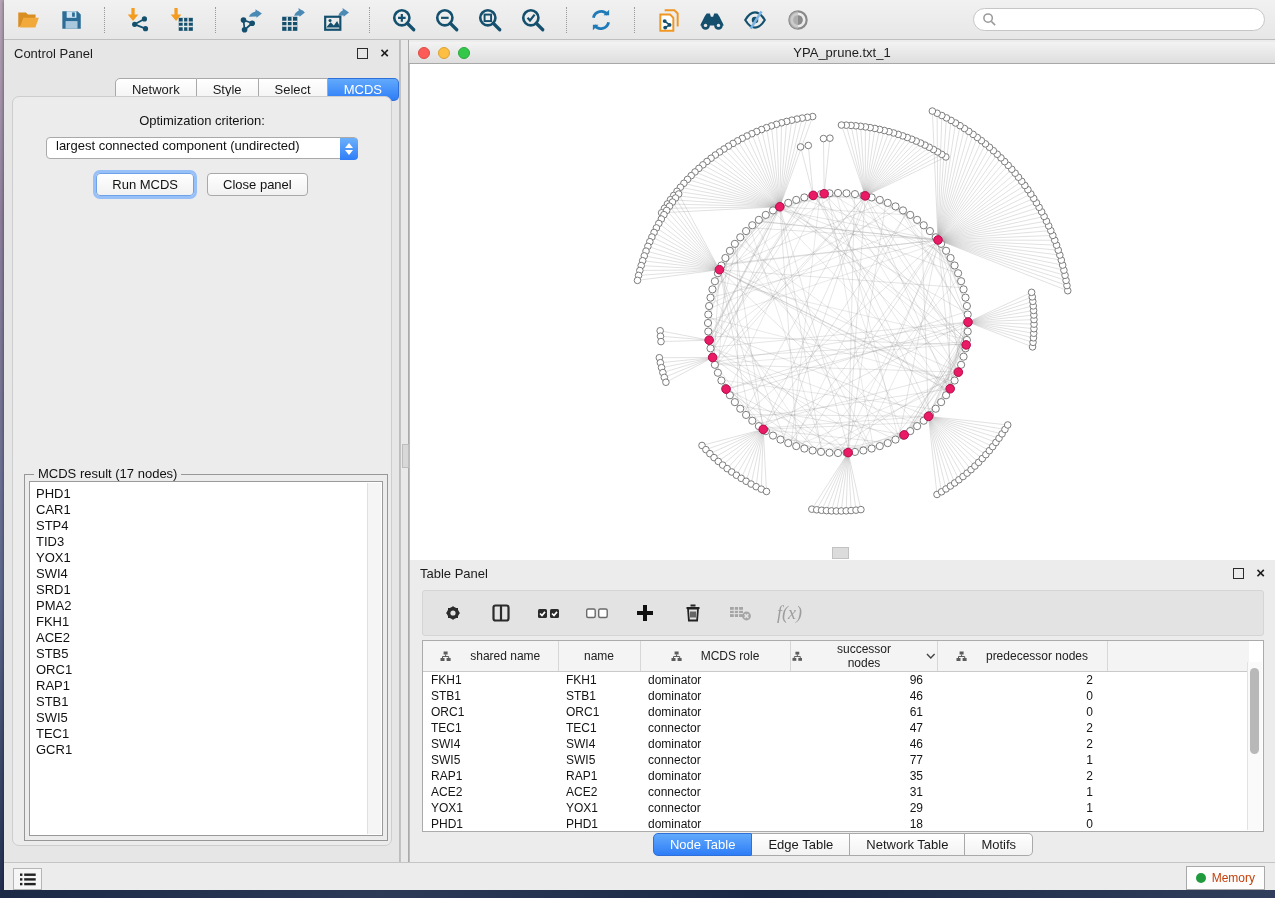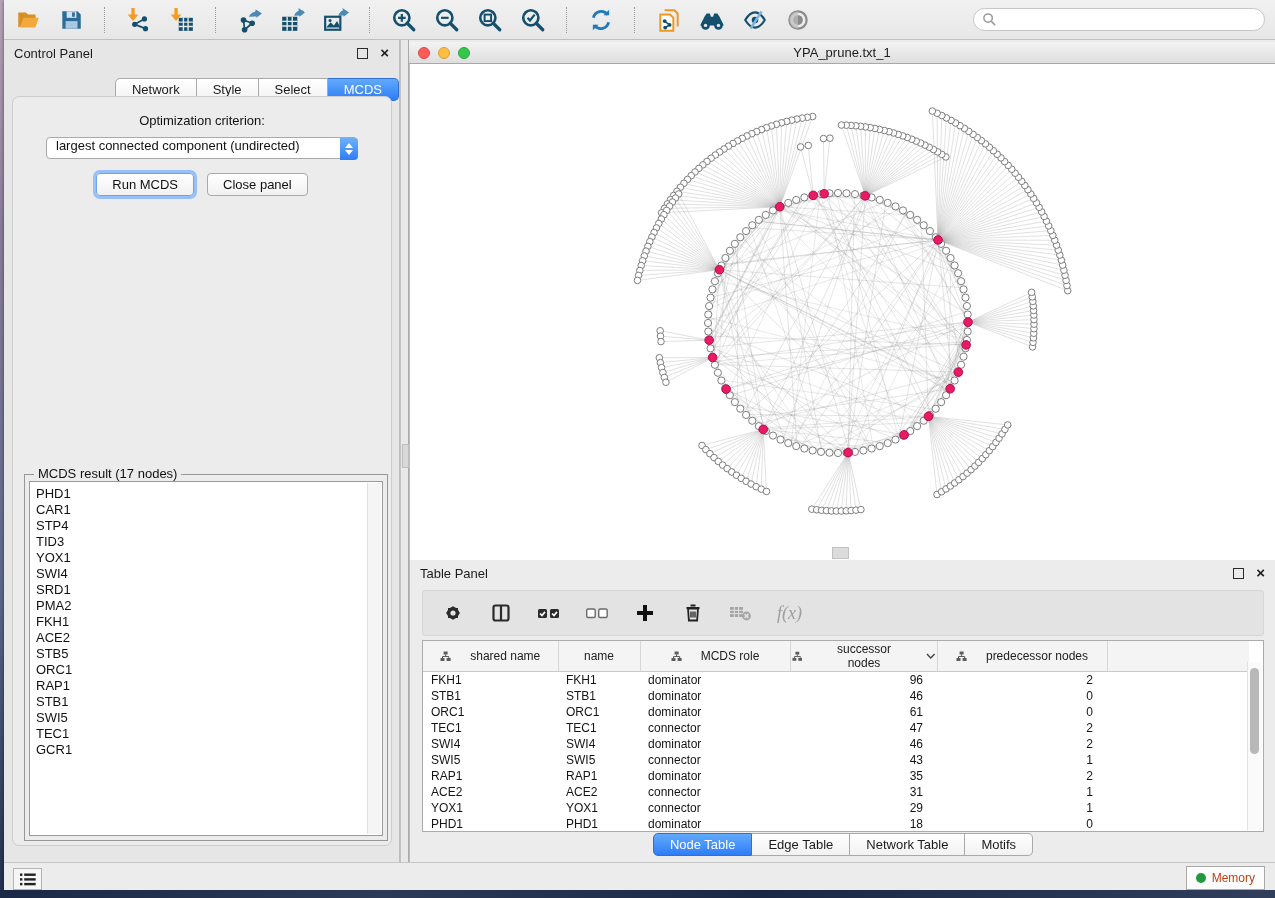--- a/index.html
+++ b/index.html
@@ -1216,21 +1216,21 @@
                 <td>SWI4</td>
                 <td>dominator</td>
                 <td class="num">46</td>
                 <td class="num">2</td>
                 <td></td>
               </tr>
               <tr>
                 <td>SWI5</td>
                 <td>SWI5</td>
                 <td>connector</td>
-                <td class="num">43</td>
+                <td class="num">77</td>
                 <td class="num">1</td>
                 <td></td>
               </tr>
               <tr>
                 <td>RAP1</td>
                 <td>RAP1</td>
                 <td>dominator</td>
                 <td class="num">35</td>
                 <td class="num">2</td>
                 <td></td>

